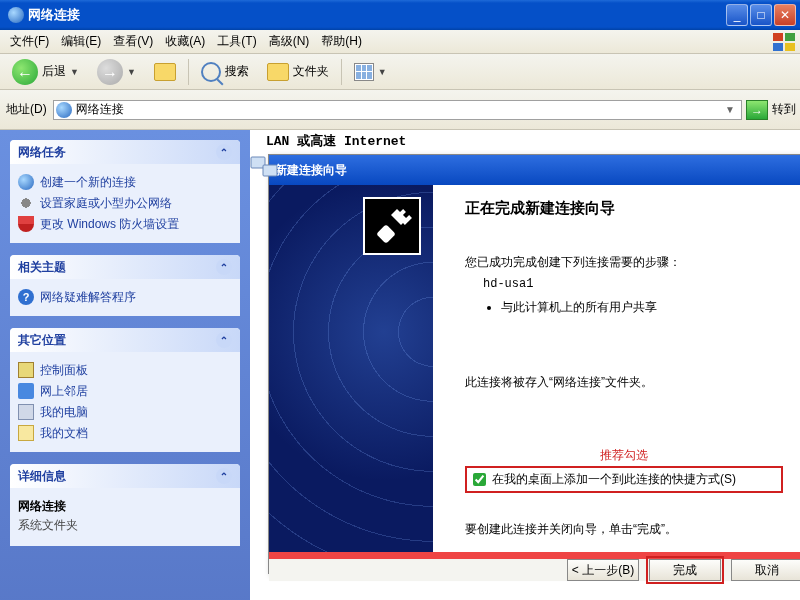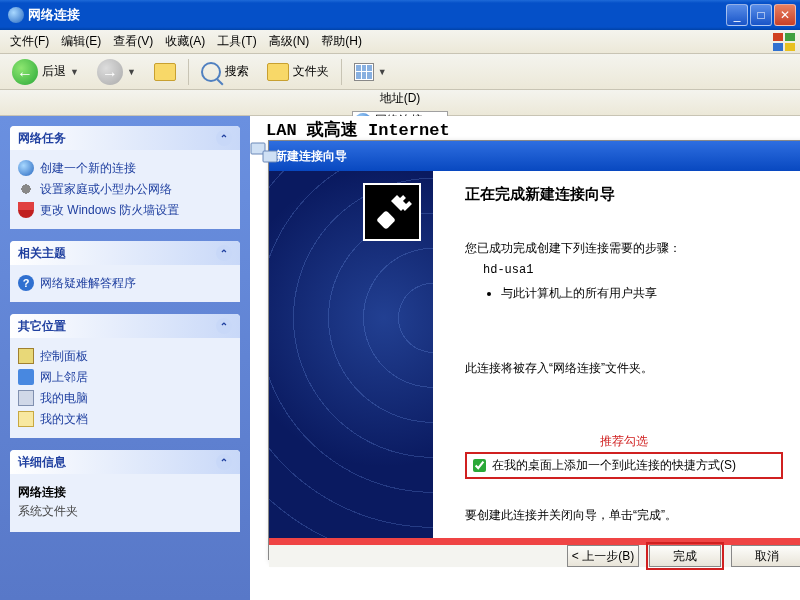--- a/index.html
+++ b/index.html
@@ -26,40 +26,40 @@
   .tb-circle.gray { background: radial-gradient(circle at 35% 35%, #ddd, #aaa); }
   .tb-sep { width: 1px; height: 26px; background: #c8c4b4; }
   .tb-folder { width: 22px; height: 18px; background: #f8d868; border: 1px solid #c8a030; border-radius: 2px; position: relative; }
   .tb-search { width: 20px; height: 20px; border: 2px solid #5080c0; border-radius: 50%; position: relative; }
   .tb-search::after { content:""; position:absolute; width:2px; height:8px; background:#5080c0; bottom:-6px; right:-2px; transform:rotate(-45deg); }
   .tb-views { width: 20px; height: 18px; border: 1px solid #888; background: #fff; display: grid; grid-template-columns: repeat(3,1fr); grid-template-rows: repeat(2,1fr); gap:1px; padding:1px; }
   .tb-views span { background: #88b0e0; }
   .tb-drop { font-size: 9px; color: #444; }
   
   
-  .addrbar { height: 26px; background: linear-gradient(to bottom, #f4f4ee, #ece8d8); display: flex; align-items: center; padding: 0 4px; gap: 4px; border-bottom: 1px solid #c8c4b4; flex-direction: column; }
+  .addrbar { height: 40px; background: linear-gradient(to bottom, #f4f4ee, #ece8d8); display: flex; align-items: center; padding: 0 4px; gap: 4px; border-bottom: 1px solid #c8c4b4; }
   .addrbar .label { padding: 0 2px; }
   .addrbox { flex: 1; height: 20px; background: #fff; border: 1px solid #a0a0a0; display: flex; align-items: center; padding: 0 2px; gap: 4px; }
   .addrbox .drop { margin-left: auto; color: #666; font-size: 10px; padding: 0 4px; }
   .gobtn { width: 22px; height: 20px; background: linear-gradient(to bottom, #8de670, #2aa838); color: white; display:flex; align-items:center; justify-content:center; border: 1px solid #298028; font-family: Arial; }
   
   
   .main { display: flex; height: 484px; }
   .sidepanel { width: 250px; background: linear-gradient(to bottom, #6a90e0, #5878c8); padding: 10px 10px; overflow: hidden; }
   .panel { background: #eaf0fc; border-radius: 4px 4px 0 0; margin-bottom: 12px; overflow: hidden; }
   .panel-head { background: linear-gradient(to right, #fff, #c8d8f8); height: 24px; display: flex; align-items: center; padding: 0 8px; color: #2040a0; font-weight: bold; border-radius: 4px 4px 0 0; }
   .panel-head .chev { margin-left: auto; width: 16px; height: 16px; border-radius: 50%; background: #c8d8f8; color: #2040a0; display:flex; align-items:center; justify-content:center; font-size:10px; }
   .panel-body { padding: 8px 8px; }
   .panel-body .item { display: flex; align-items: flex-start; gap: 6px; padding: 2px 0; color: #2040a0; cursor: pointer; }
   .panel-body .item .ico { width: 16px; height: 16px; flex-shrink: 0; }
   .panel-body .plain { color: #000; font-weight: bold; padding: 2px 0; }
   .panel-body .sub { color: #444; padding: 0 0 4px 0; }
   
   .content { flex: 1; background: #fff; position: relative; }
-  .section-label { position: absolute; left: 16px; top: 2px; font-family: "Courier New", monospace; font-size: 17px; font-weight: bold; }
+  .section-label { position: absolute; left: 16px; top: 2px; font-family: "Courier New", monospace; font-size: 13px; font-weight: bold; }
   
   
   .wizard { position: absolute; left: 18px; top: 24px; width: 548px; height: 420px; border: 1px solid #888; box-shadow: 2px 2px 6px rgba(0,0,0,0.2); background: #fff; display: flex; flex-direction: column; }
   .wiz-title { height: 24px; background: linear-gradient(to bottom, #2e6ee0, #0848c0); color: white; display: flex; align-items: center; padding: 15px 6px; font-weight: bold; font-size: 12px; gap: 6px; }
   .wiz-body { flex: 1; display: flex; }
   .wiz-hero { width: 164px; background: #0a1a60 radial-gradient(circle at 70% 40%, rgba(70,120,220,0.4), rgba(10,26,96,0) 60%); position: relative; overflow: hidden; }
   .wiz-hero::before { content:""; position:absolute; inset:0; background:
     repeating-radial-gradient(circle at 100% 40%, rgba(120,160,240,0.0) 0 34px, rgba(120,160,240,0.25) 34px 35px); }
   .plug { position:absolute; top:12px; right:12px; width:58px; height:58px; border:2px solid #fff; background:#000; display:flex; align-items:center; justify-content:center; }
   .plug svg { width: 42px; height: 42px; }

